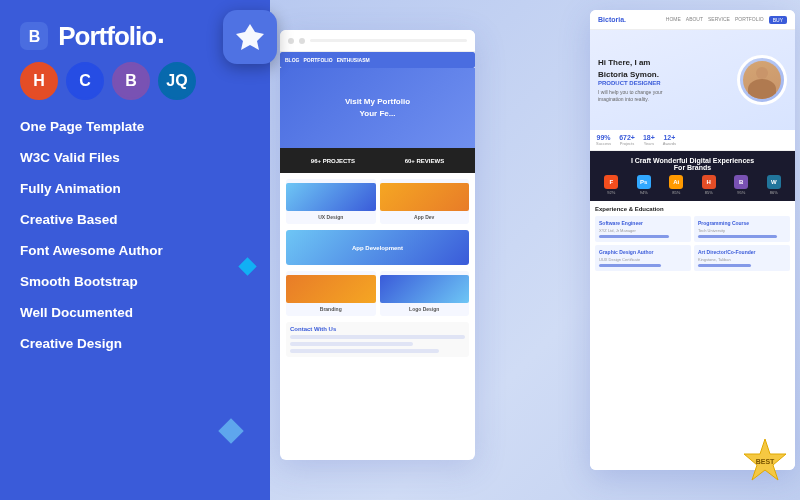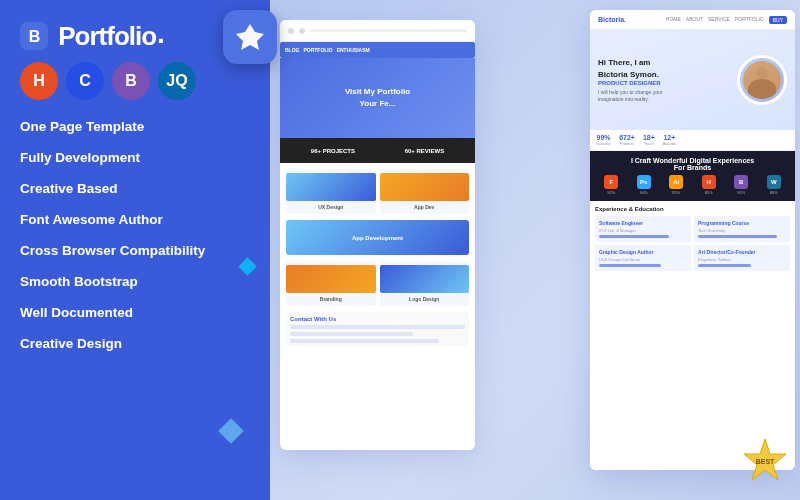--- a/index.html
+++ b/index.html
@@ -164,21 +164,21 @@
     .right-panel-bg {
       position: absolute;
       top: 0; left: 0; right: 0; bottom: 0;
       background: linear-gradient(135deg, #b8c9f0 0%, #d0dcf5 60%, #c0cff0 100%);
     }
 
     
     .mockup-left {
       position: absolute;
       left: 10px;
-      top: 20px;
+      top: 30px;
       width: 195px;
       height: 430px;
       background: #fff;
       border-radius: 6px;
       box-shadow: 0 8px 32px rgba(60,80,180,0.18);
       overflow: hidden;
       display: flex;
       flex-direction: column;
     }
 
@@ -524,30 +524,30 @@
     <div class="tech-icon css">C</div>
     <div class="tech-icon bootstrap">B</div>
     <div class="tech-icon jquery">JQ</div>
   </div>
 
   <ul class="features-list">
     <li>
       <span>One Page Template</span>
     </li>
     <li>
-      <span>Fully Development</span>
+      <span>W3C Valid Files</span>
+    </li>
+    <li>
+      <span>Fully Animation</span>
     </li>
     <li>
       <span>Creative Based</span>
     </li>
     <li>
       <span>Font Awesome Author</span>
-    </li>
-    <li>
-      <span>Cross Browser Compatibility</span>
     </li>
     <li>
       <span>Smooth Bootstrap</span>
     </li>
     <li>
       <span>Well Documented</span>
     </li>
     <li>
       <span>Creative Design</span>
     </li>

